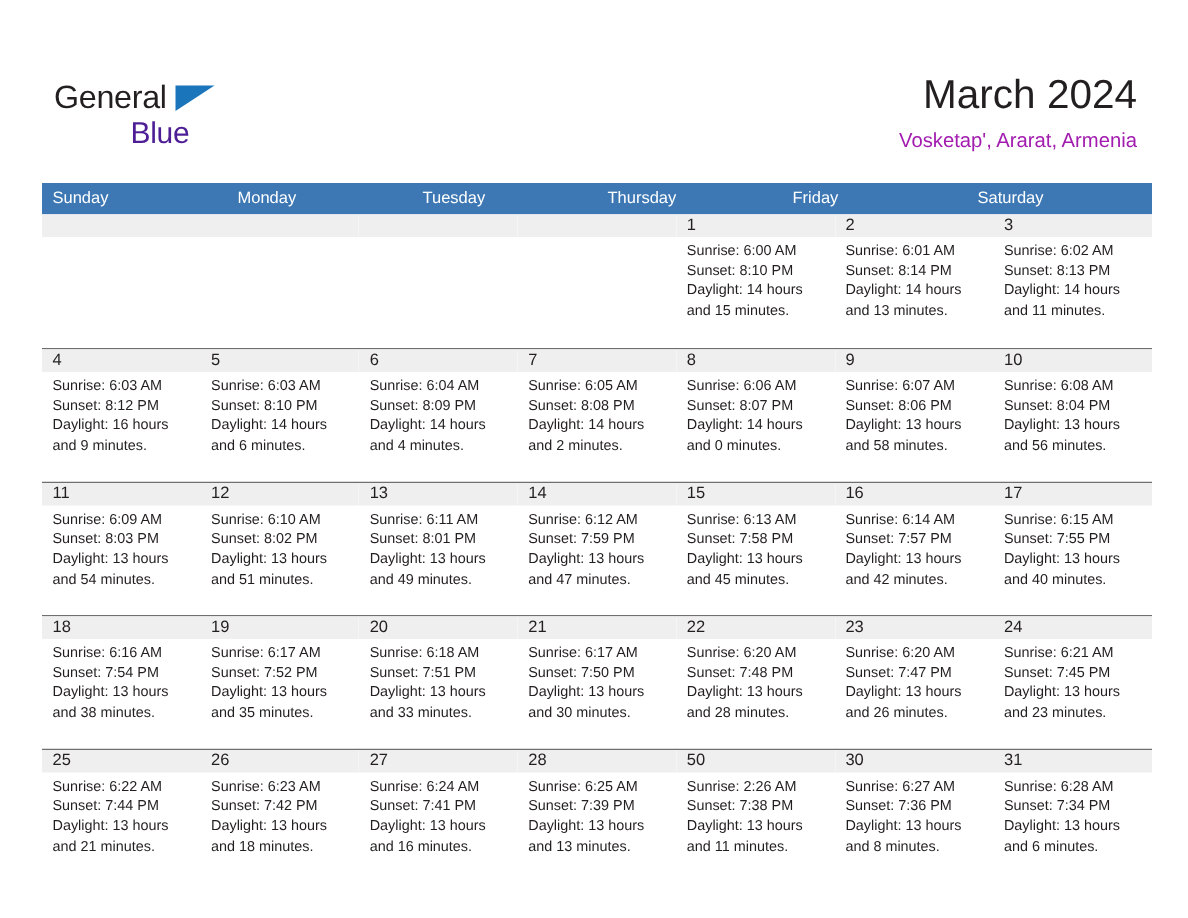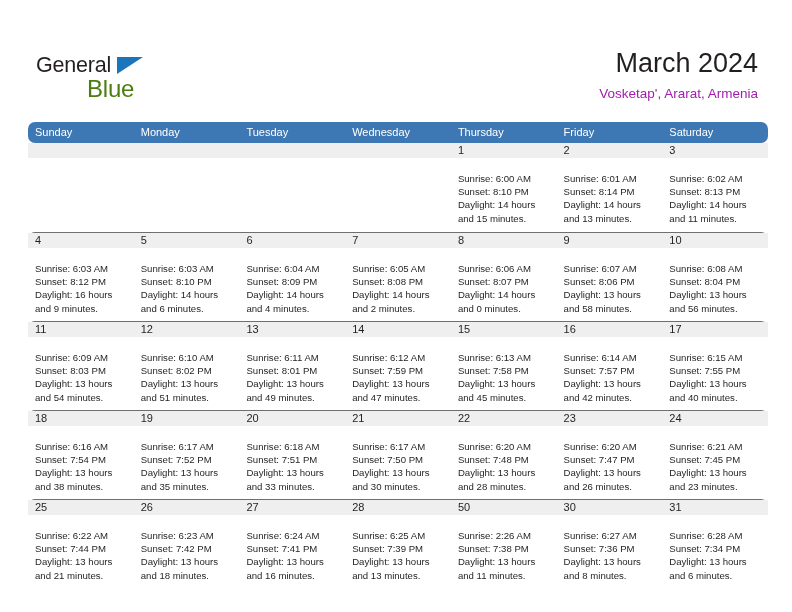--- a/index.html
+++ b/index.html
@@ -51,23 +51,23 @@
     position: absolute;
     left: 81px;
     top: 3px;
     width: 0;
     height: 0;
     border-left: 26px solid #1b75bb;
     border-bottom: 17px solid transparent;
   }
   .brand-line2 {
     display: block;
-    font-size: 24px;
+    font-size: 20px;
     line-height: 22px;
-    color: #4d7c0f;
+    color: #4c1d95;
     margin-left: 51px;
     margin-top: 1px;
     letter-spacing: -0.2px;
   }
 
   .title-block {
     position: absolute;
     right: 34px;
     top: 28px;
     text-align: right;
@@ -91,21 +91,20 @@
   
   .calendar {
     position: absolute;
     left: 28px;
     top: 104px;
     width: 740px;
   }
   .grid-row {
     display: flex;
     width: 100%;
-    border-radius: 7px;
   }
   .head-row {
     background: #3d78b4;
     height: 21px;
   }
   .head-cell {
     flex: 1 1 0;
     min-width: 0;
     color: #ffffff;
     font-size: 11px;
@@ -138,21 +137,21 @@
     height: 15px;
     font-size: 11px;
     line-height: 15px;
     padding-left: 7px;
     box-sizing: border-box;
     color: #231f20;
     white-space: nowrap;
     overflow: hidden;
   }
   .day-body {
-    padding: 14px 6px 0 7px;
+    padding: 3px 6px 0 7px;
     box-sizing: border-box;
   }
   .day-line {
     font-size: 9.6px;
     line-height: 13.2px;
     color: #231f20;
     white-space: nowrap;
     overflow: hidden;
   }
   .day-line.wrap {
@@ -181,21 +180,20 @@
     </div>
 
   </div>
 
   <div class="calendar">
 
     <div class="grid-row head-row">
       <div class="head-cell">Sunday</div>
       <div class="head-cell">Monday</div>
       <div class="head-cell">Tuesday</div>
-      <div class="head-cell">Wednesday</div>
       <div class="head-cell">Thursday</div>
       <div class="head-cell">Friday</div>
       <div class="head-cell">Saturday</div>
     </div>
 
     <div id="weeks-container">
         <div class="grid-row week-row first">
           <div class="day-cell empty">
             <div class="day-num-band"></div>
           </div>

